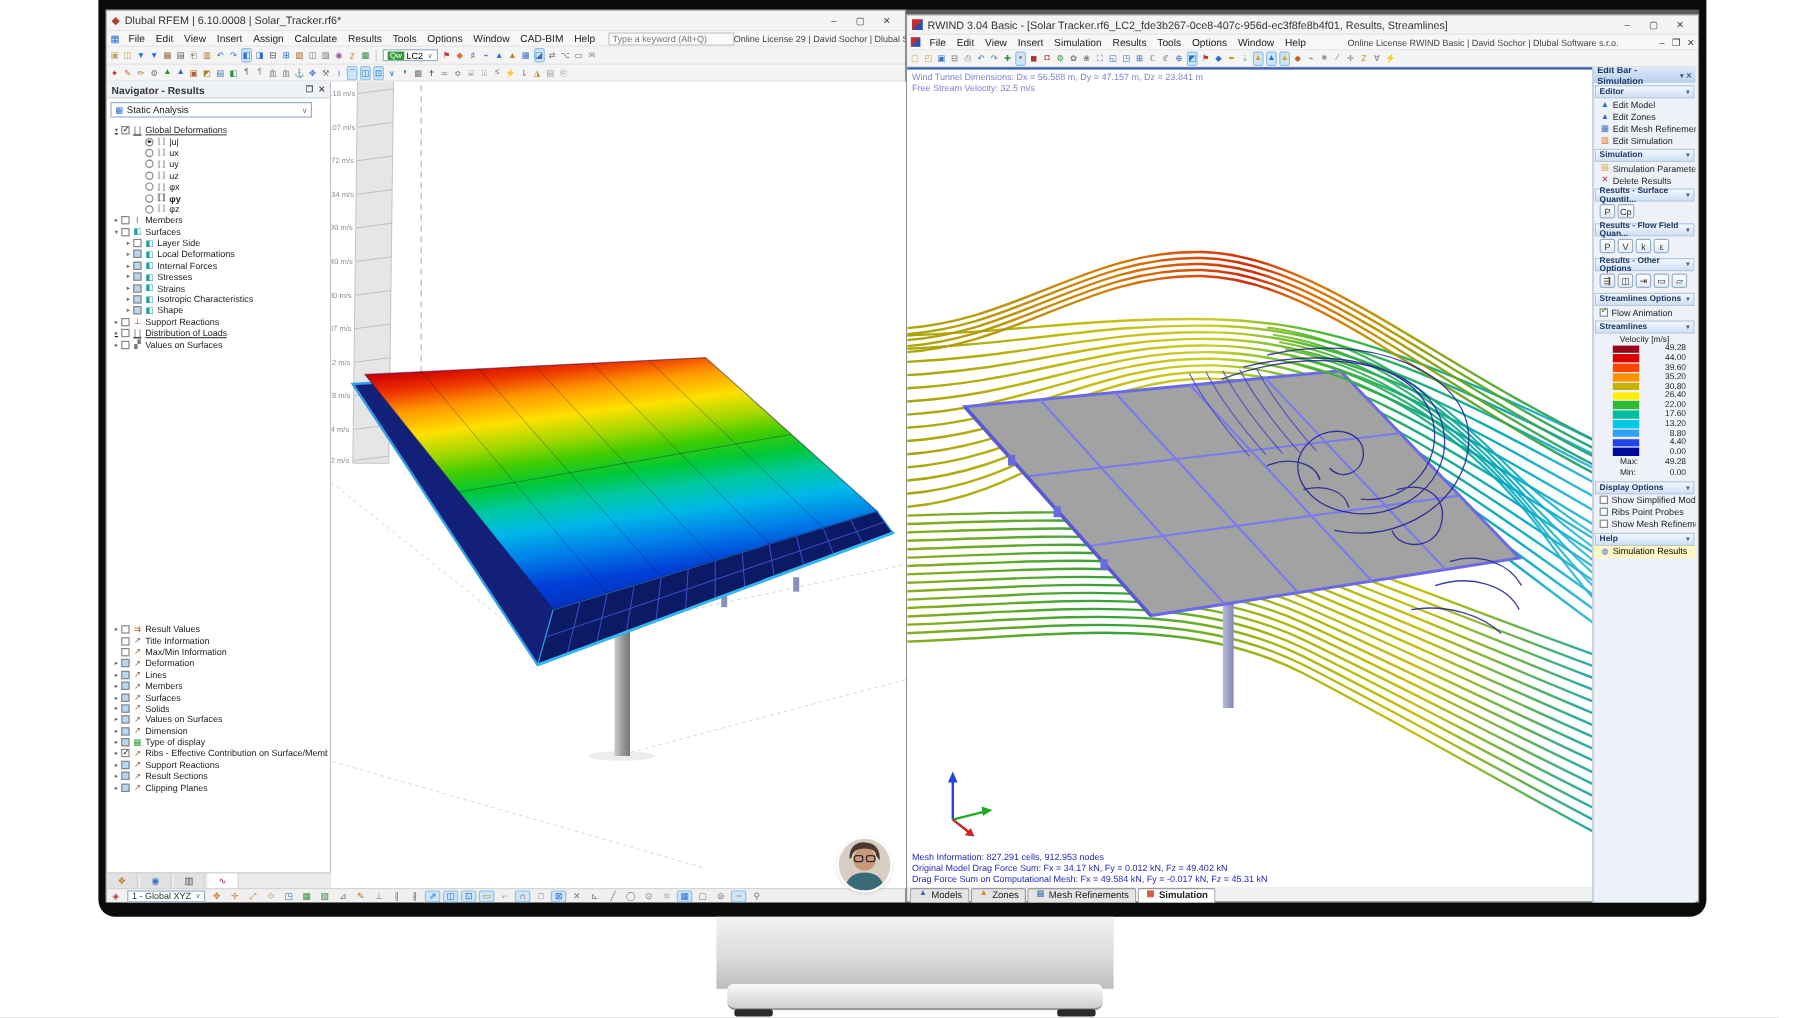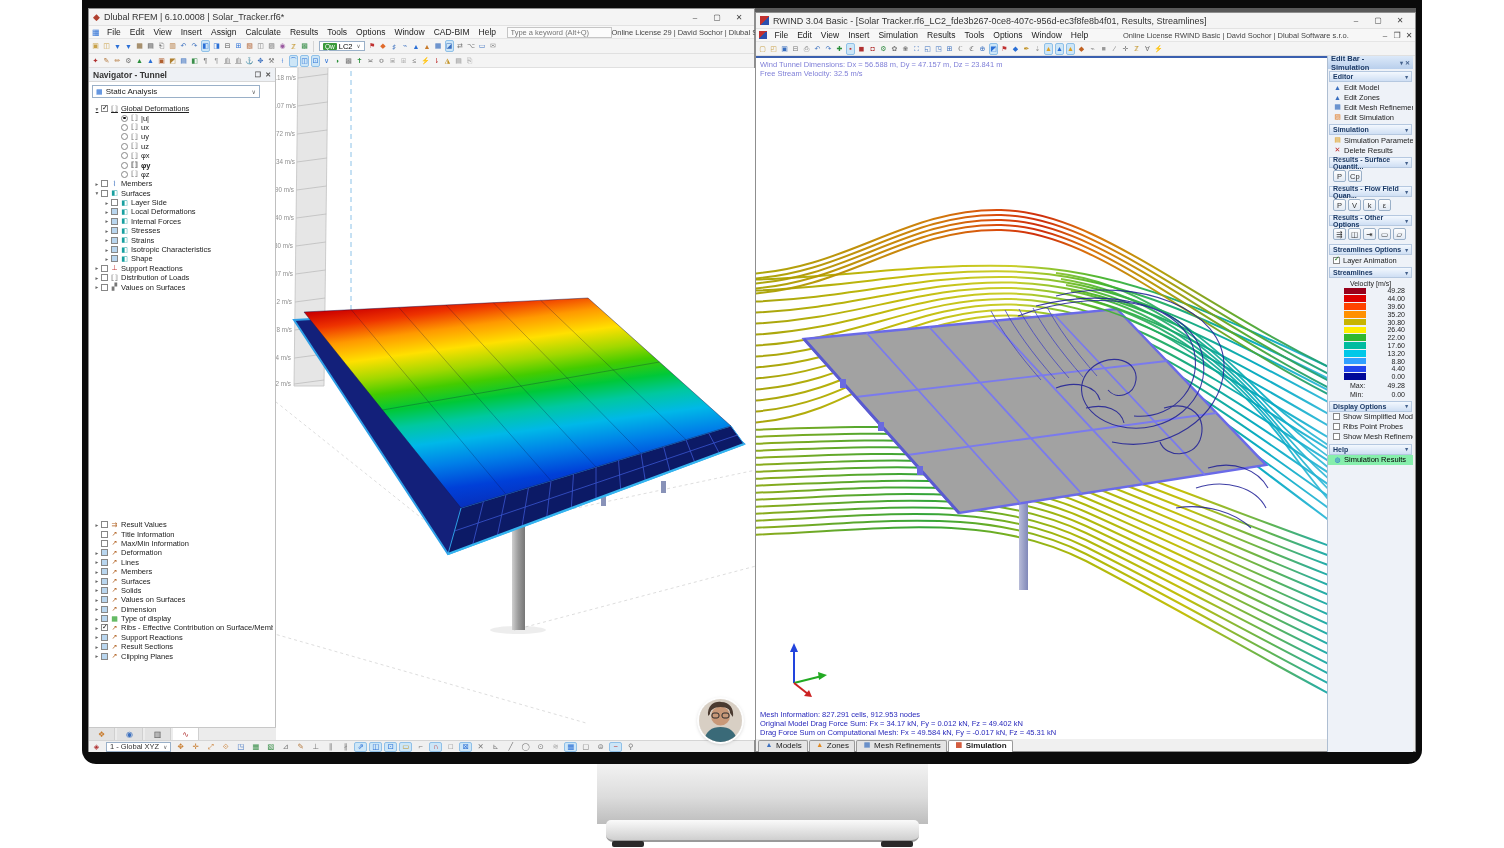--- a/index.html
+++ b/index.html
@@ -58,21 +58,21 @@
   .pitem { display:flex; align-items:center; height:10px; font-size:7.5px; color:#222; padding-left:5px; white-space:nowrap; }
   .pitem .ico { width:9px; }
   .pbtnrow { display:flex; gap:2px; padding:2px 0 2px 5px; }
   .pbtn { min-width:13px; height:12px; border:1px solid #9ab0c8; background:linear-gradient(180deg,#fdfdfd,#e2eaf4); display:inline-flex; align-items:center; justify-content:center; font-size:7.5px; color:#333; border-radius:2px; padding:0 1px; }
   .legend-title { text-align:center; font-size:7px; color:#222; margin-top:2px; }
   .lrow { display:flex; align-items:center; height:7.8px; padding:0 8px 0 16px; }
   .swatch { width:22px; height:6.5px; flex:none; }
   .lval { margin-left:auto; font-size:7px; color:#222; }
   .mmrow { display:flex; padding:0 8px 0 22px; font-size:7px; color:#222; height:9px; align-items:center; }
   .mmrow .lval { margin-left:auto; }
-  .helpitem { display:flex; align-items:center; height:10px; font-size:7.5px; background:#86efac; padding-left:5px; }
+  .helpitem { display:flex; align-items:center; height:10px; font-size:7.5px; background:#fef9c3; padding-left:5px; }
 
   
   #rwind-tabs { position:absolute; left:0; top:726px; height:14px; display:flex; align-items:flex-end; padding-left:2px; }
   .rtab { height:13px; display:flex; font-size:8px; color:#222; border:1px solid #9a9a9a; border-bottom:none; background:#e4e4e4; padding:0 5px; margin-right:1px; border-radius:2px 2px 0 0; white-space:nowrap; }
   .rtab.active { background:#fff; font-weight:bold; }
   .rtab .ico { width:10px; }
 
   .infoline { position:absolute; font-size:7.5px; white-space:nowrap; }
 
   #avatar { position:absolute; left:611px; top:691px; width:43px; height:43px; border-radius:50%; overflow:hidden; z-index:50; box-shadow:0 0 0 2px #fdfdfd, 0 1px 4px rgba(0,0,0,.35); }
@@ -201,21 +201,21 @@
           <span class="tbi ico" style="color: rgb(192, 144, 32);">⚡</span>
           <span class="tbi ico" style="color: rgb(192, 48, 48);">⇂</span>
           <span class="tbi ico" style="color: rgb(192, 144, 32);">◮</span>
           <span class="tbi ico" style="color: rgb(153, 153, 153);">▤</span>
           <span class="tbi ico" style="color: rgb(153, 153, 153);">⎘</span>
       </span>
     </div>
 
     <div id="nav">
       <div id="nav-header">
-        <span>Navigator - Tunnel</span>
+        <span>Navigator - Results</span>
         <span style="margin-left:auto;display:flex;gap:4px;font-size:7px;color:#555">
           <span>❐</span>
           <span>✕</span>
         </span>
       </div>
       <div id="nav-dd">
         <span style="color:#2a6fd6;font-size:7px;margin-right:3px">▦</span>
         <span>Static Analysis</span>
         <span style="margin-left:auto;font-size:6px;color:#666">∨</span>
       </div>
@@ -321,21 +321,21 @@
             <span class="cb"></span>
             <span class="ico" style="color: rgb(24, 160, 160);">◧</span>
             <span class="tlab">Shape</span>
           </div>
           <div class="trow" data-state="empty" style="padding-left: 2px;">
             <span class="caret">▸</span>
             <span class="cb"></span>
             <span class="ico" style="color: rgb(192, 48, 48);">⊥</span>
             <span class="tlab">Support Reactions</span>
           </div>
-          <div class="trow" data-state="empty" style="padding-left: 2px;">
+          <div class="trow" data-state="empty" style="padding-left: 2px; text-decoration: underline;">
             <span class="caret">▸</span>
             <span class="cb"></span>
             <span class="ico" style="color: rgb(119, 119, 119);">⟦⟧</span>
             <span class="tlab">Distribution of Loads</span>
           </div>
           <div class="trow" data-state="empty" style="padding-left: 2px;">
             <span class="caret">▸</span>
             <span class="cb"></span>
             <span class="ico" style="color: rgb(119, 119, 119);">▞</span>
             <span class="tlab">Values on Surfaces</span>
@@ -899,21 +899,21 @@
       </div>
 
       <div class="sect-h">
           <span>Streamlines Options</span>
           <span class="dd">▾</span>
         </div>
       <div class="pitem">
         <span style="width:7px;height:7px;border:1px solid #878787;background:#fff;margin-right:3px;position:relative;flex:none">
             <span style="position:absolute;left:0px;top:-3px;font-size:7px;color:#1a7a1a">✓</span>
           </span>
-        <span>Layer Animation</span>
+        <span>Flow Animation</span>
       </div>
 
       <div class="sect-h">
           <span>Streamlines</span>
           <span class="dd">▾</span>
         </div>
       <div class="legend-title">Velocity [m/s]</div>
       <div>
         <div class="lrow">
             <span class="swatch" style="background: rgb(153, 0, 26);"></span>

